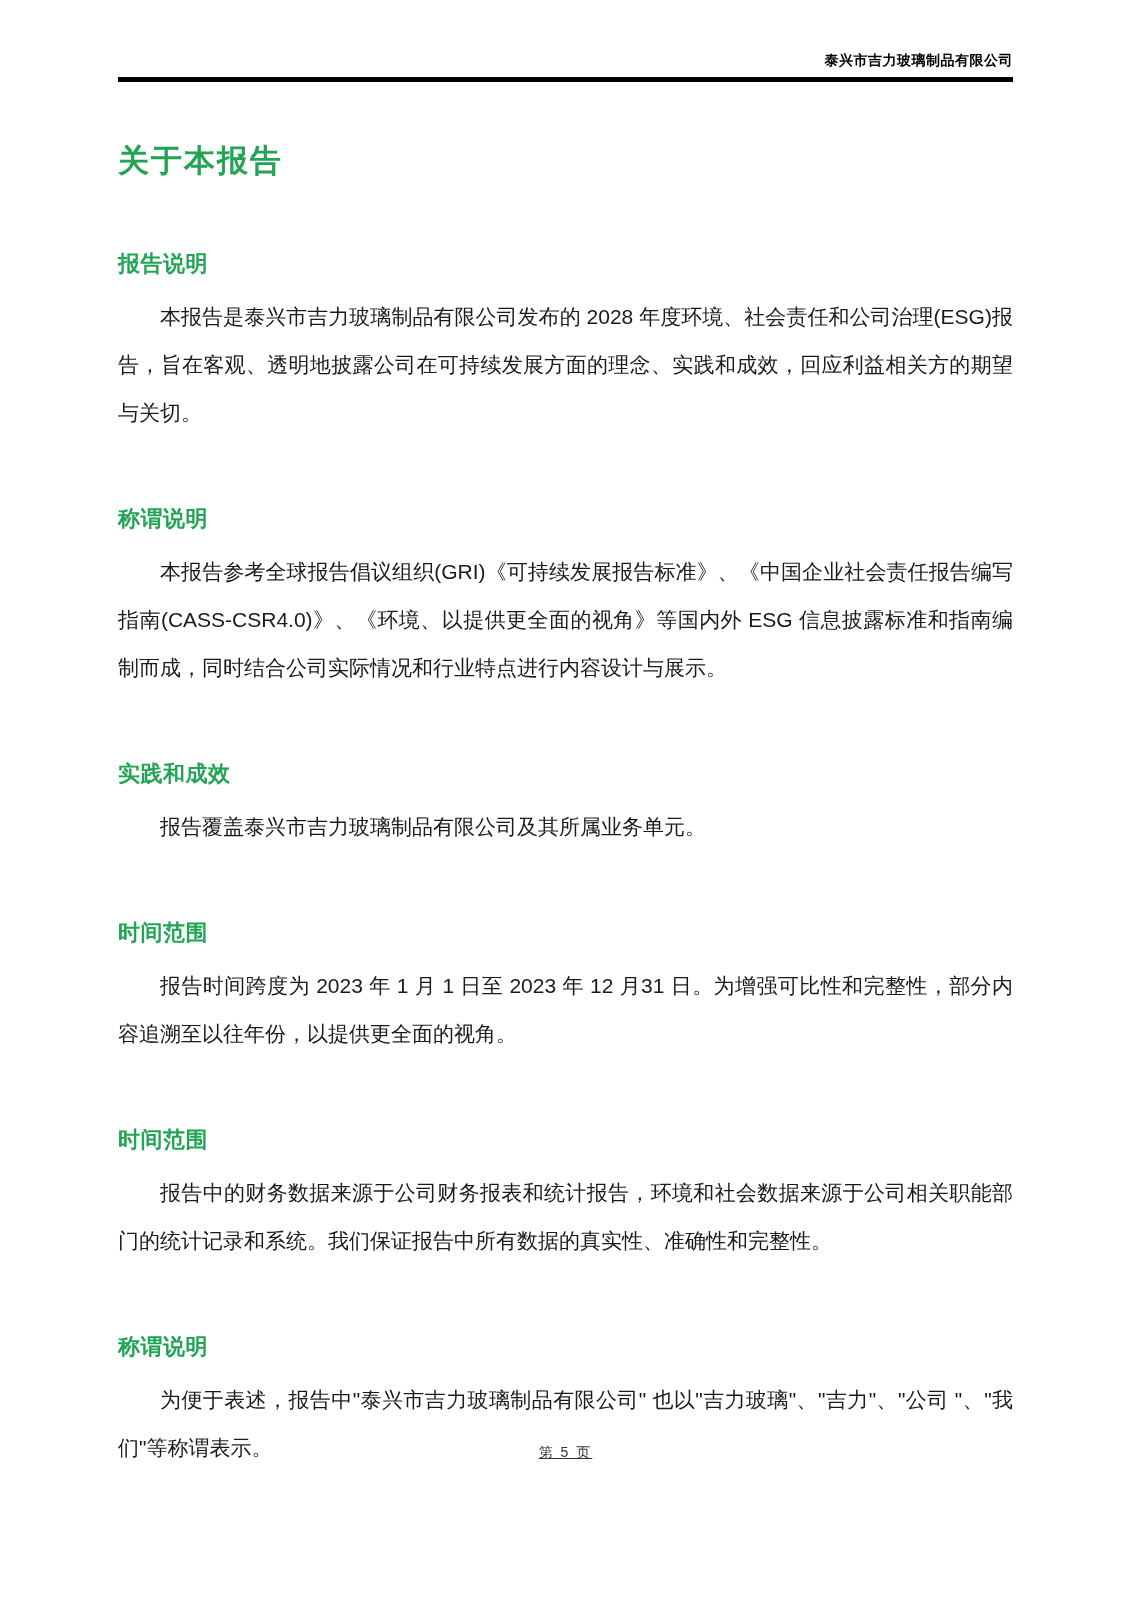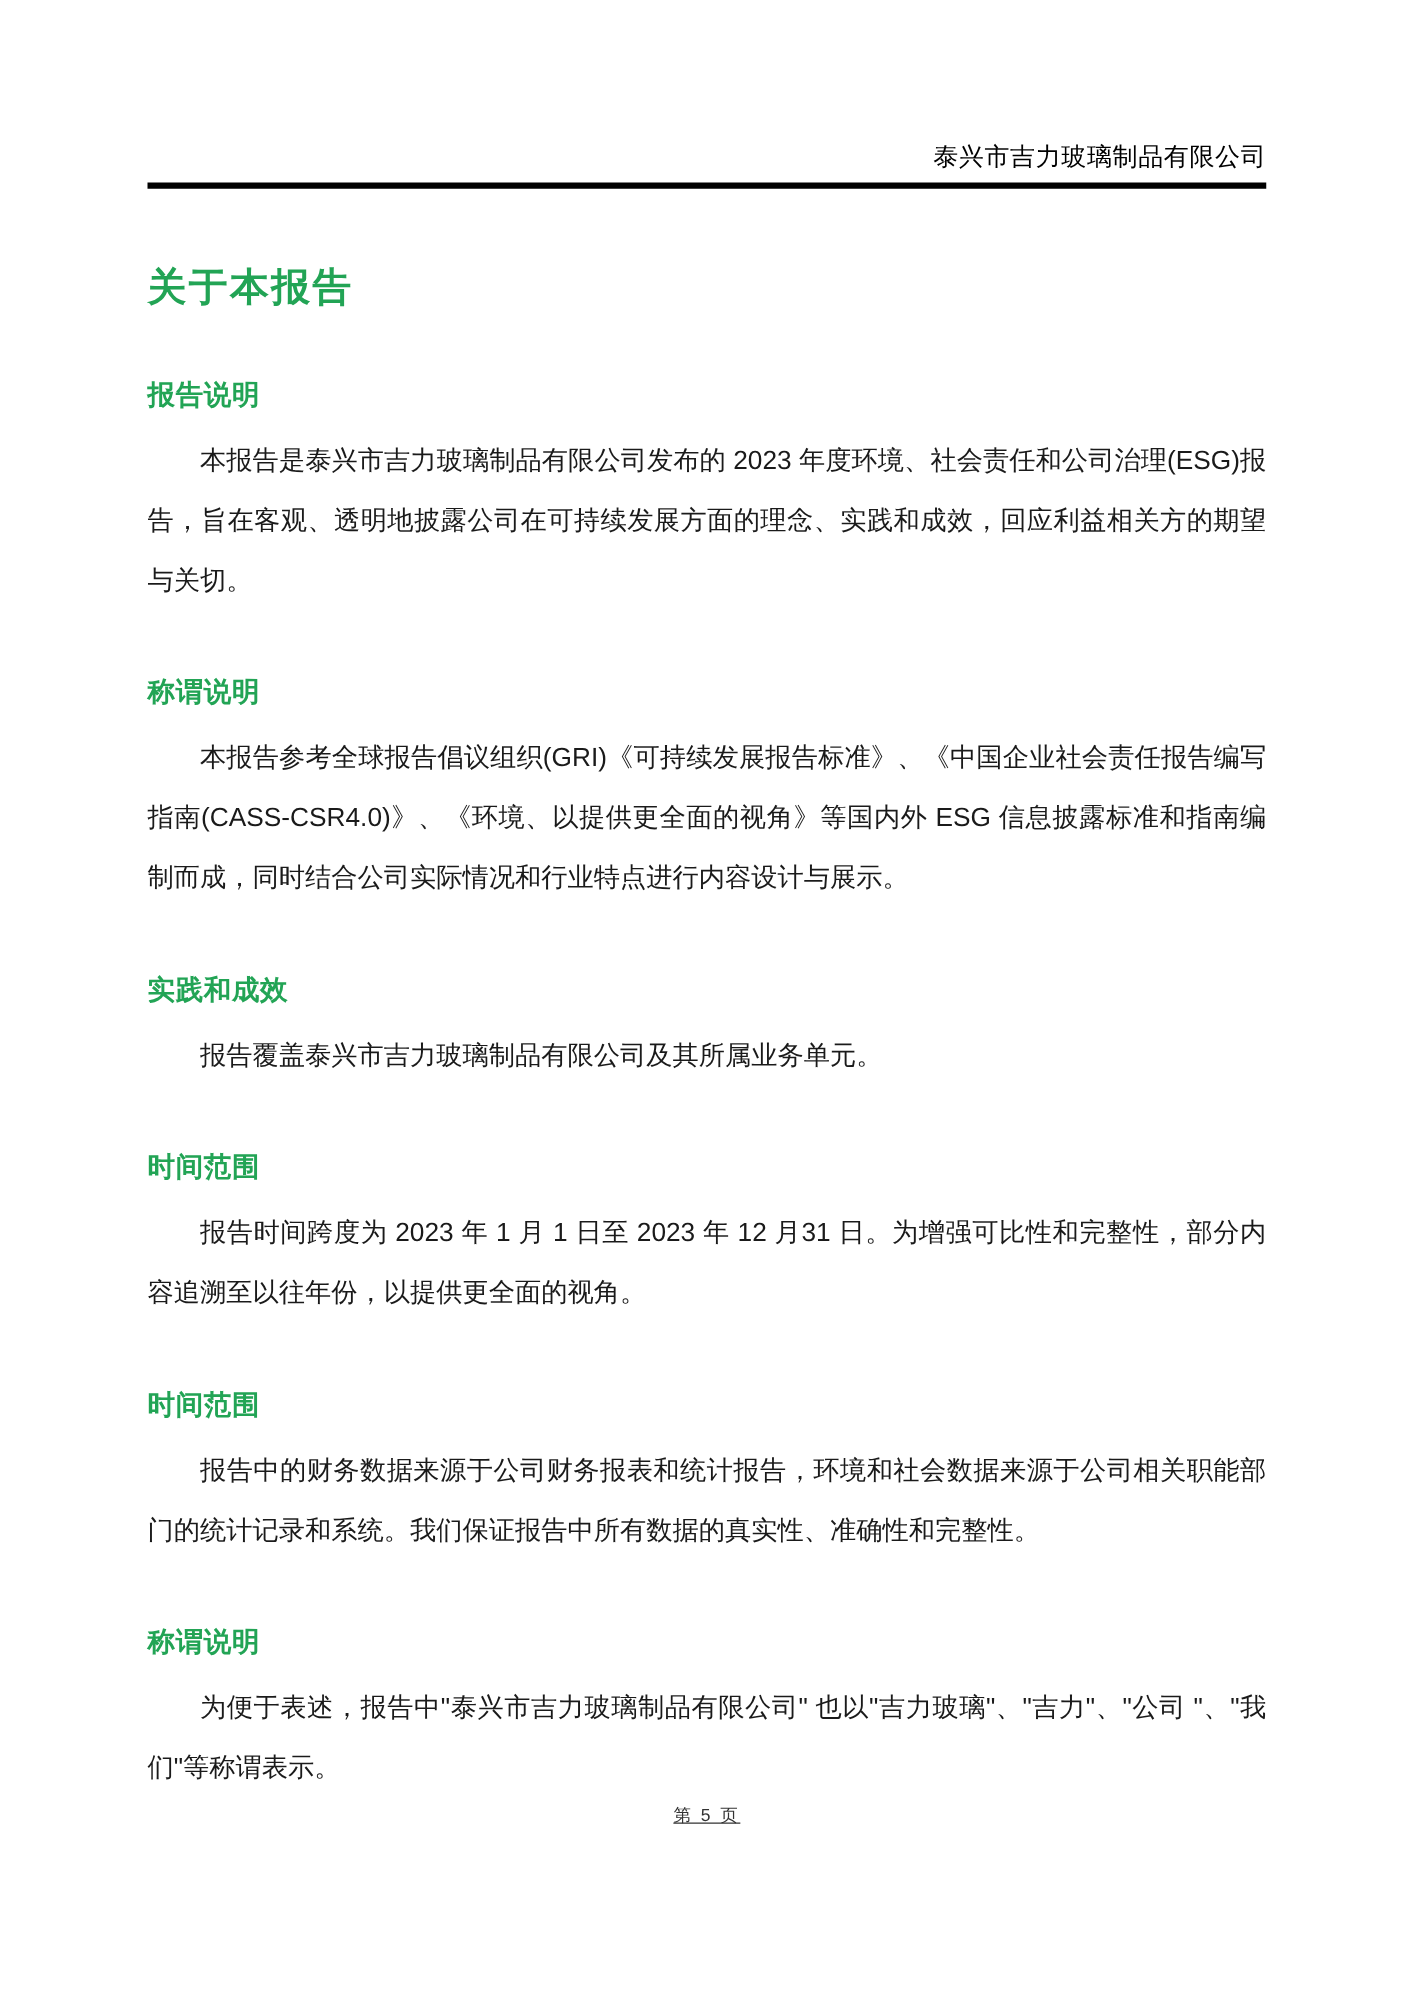--- a/index.html
+++ b/index.html
@@ -13,44 +13,44 @@
     width: 1131px;
     height: 1600px;
     margin: 0 auto;
     background: #ffffff;
     color: #1a1a1a;
     overflow: hidden;
     box-sizing: border-box;
     padding: 0 118px;
   }
   .page-header {
-    padding-top: 112px;
+    padding-top: 52px;
     text-align: right;
-    font-size: 20px;
-    font-weight: normal;
+    font-size: 14px;
+    font-weight: bold;
     color: #000000;
     letter-spacing: 0.5px;
   }
   .header-rule {
     height: 5px;
     background: #000000;
     margin-top: 7px;
     border: none;
   }
   .doc-title {
     margin: 58px 0 0 0;
     text-align: left;
     font-size: 31px;
     font-weight: bold;
     color: #22A455;
     letter-spacing: 2px;
   }
   .section { margin: 0; }
   .section-heading {
-    margin: 50px 0 14px 0;
+    margin: 67px 0 14px 0;
     font-size: 22px;
     font-weight: bold;
     color: #22A455;
     letter-spacing: 0.5px;
   }
   .section-body {
     margin: 0;
     font-size: 21px;
     line-height: 48px;
     text-align: justify;
@@ -74,21 +74,21 @@
 
 <div class="page">
 
   <div class="page-header">泰兴市吉力玻璃制品有限公司</div>
   <div class="header-rule"></div>
 
   <h1 class="doc-title">关于本报告</h1>
 
   <div class="section">
     <h2 class="section-heading">报告说明</h2>
-    <p class="section-body">本报告是泰兴市吉力玻璃制品有限公司发布的 2023 年度环境、社会责任和公司治理(ESG)报告，旨在客观、透明地披露公司在可持续发展方面的理念、实践和成效，回应利益相关方的期望与关切。</p>
+    <p class="section-body">本报告是泰兴市吉力玻璃制品有限公司发布的 2028 年度环境、社会责任和公司治理(ESG)报告，旨在客观、透明地披露公司在可持续发展方面的理念、实践和成效，回应利益相关方的期望与关切。</p>
   </div>
 
   <div class="section">
     <h2 class="section-heading">称谓说明</h2>
     <p class="section-body">本报告参考全球报告倡议组织(GRI)《可持续发展报告标准》、《中国企业社会责任报告编写指南(CASS-CSR4.0)》、《环境、以提供更全面的视角》等国内外 ESG 信息披露标准和指南编制而成，同时结合公司实际情况和行业特点进行内容设计与展示。</p>
   </div>
 
   <div class="section">
     <h2 class="section-heading">实践和成效</h2>
     <p class="section-body">报告覆盖泰兴市吉力玻璃制品有限公司及其所属业务单元。</p>

